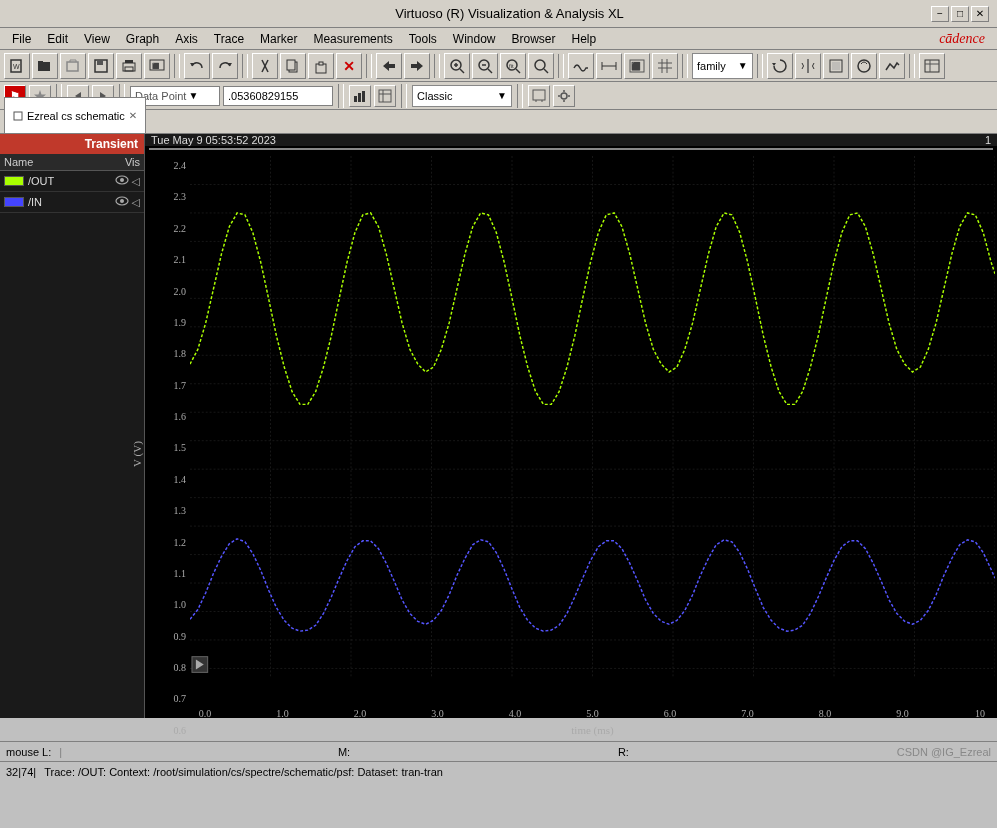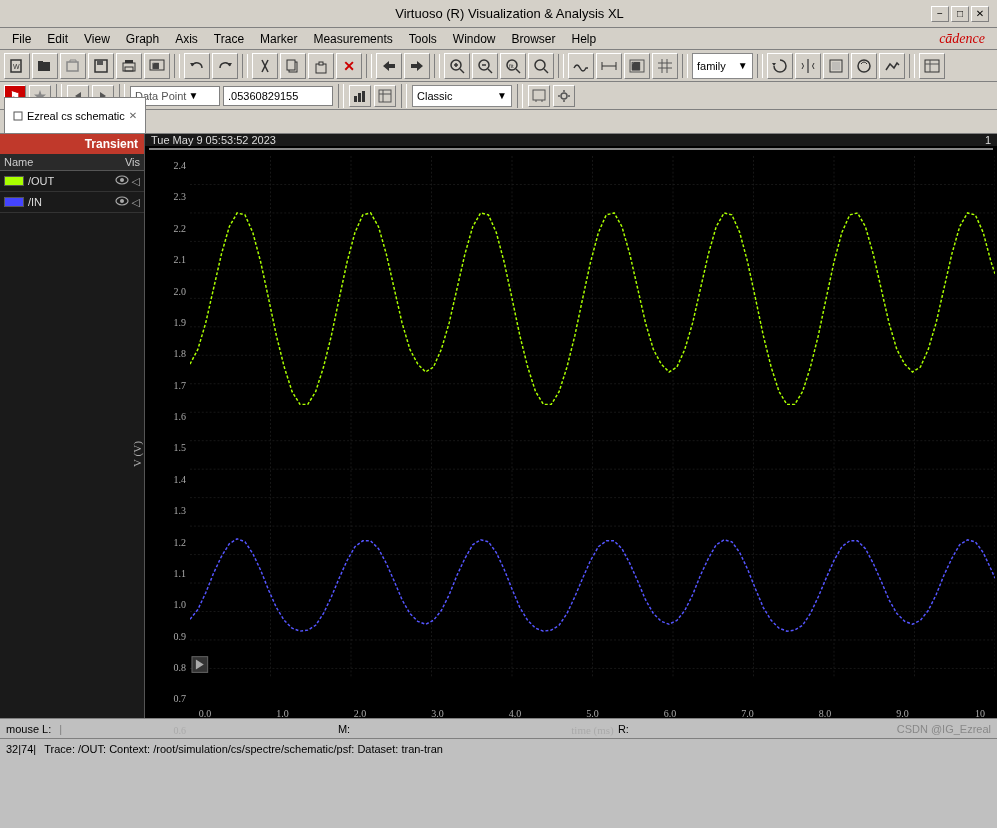--- a/index.html
+++ b/index.html
@@ -203,20 +203,21 @@
     
     #status-bar1 {
       height: 20px;
       background: #c0c0c0;
       border-top: 1px solid #808080;
       display: flex;
       align-items: center;
       padding: 0 6px;
       font-size: 11px;
       color: #000;
+      margin-top: 23px;
     }
     #status-bar2 {
       height: 20px;
       background: #c0c0c0;
       border-top: 1px solid #808080;
       display: flex;
       align-items: center;
       padding: 0 6px;
       font-size: 11px;
       color: #000;

